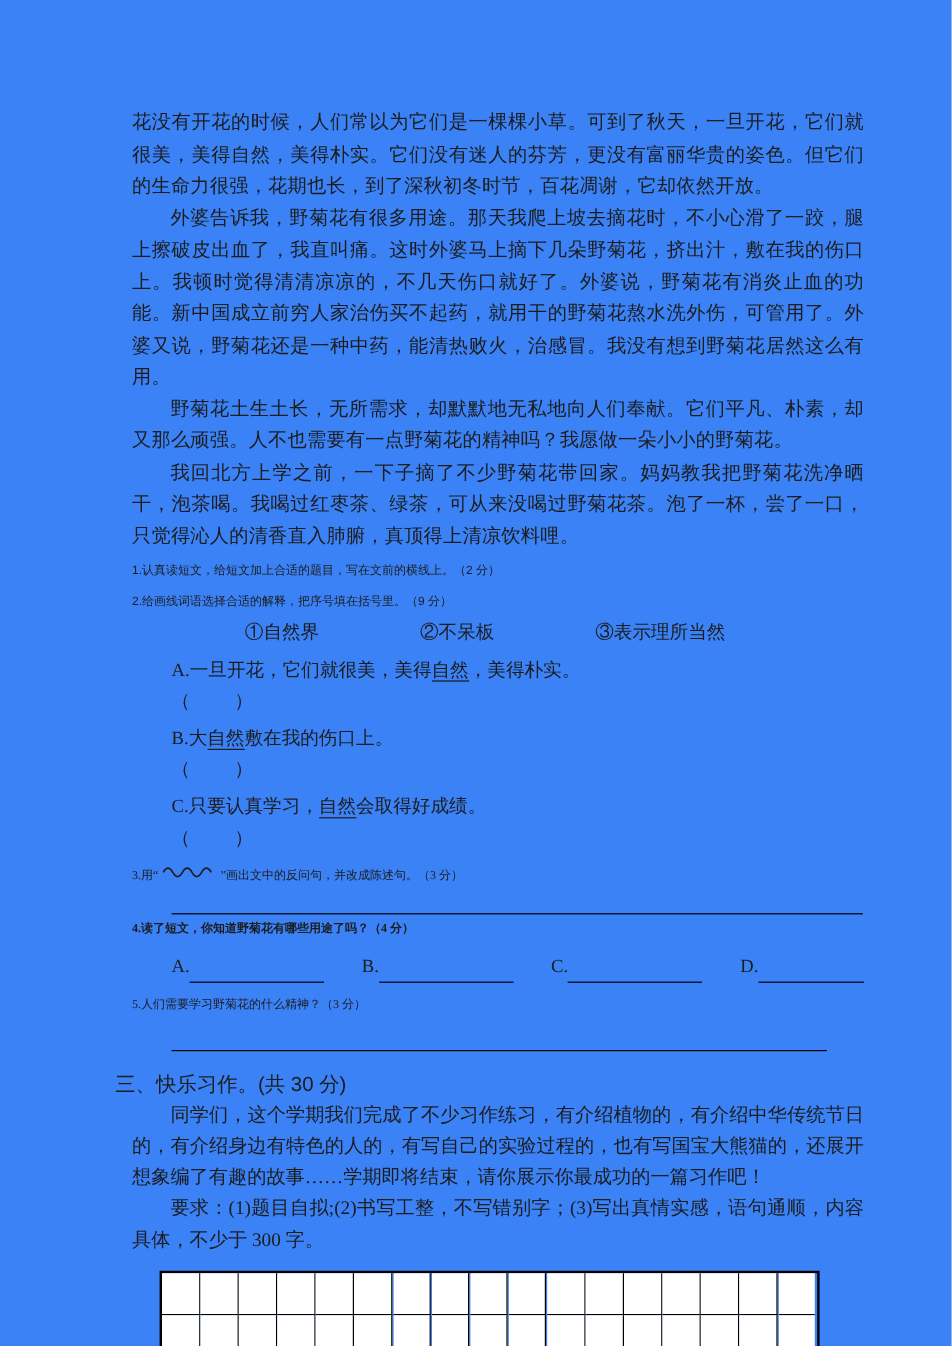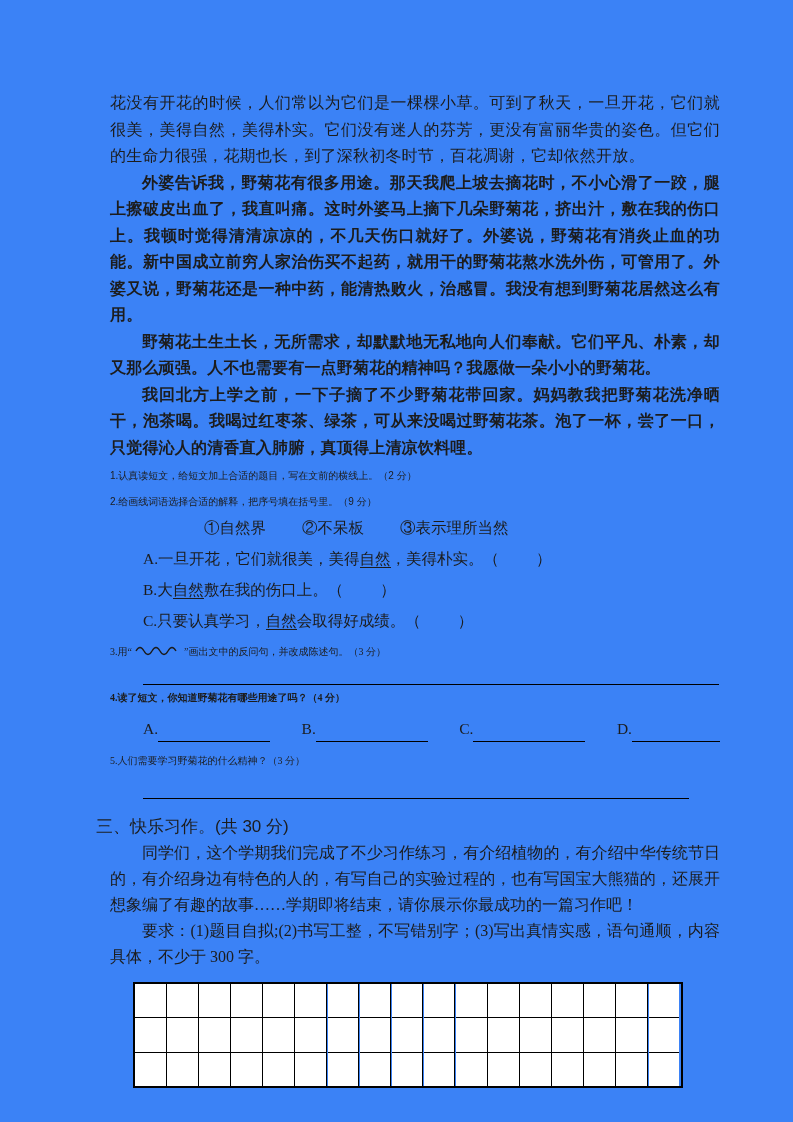--- a/index.html
+++ b/index.html
@@ -20,34 +20,35 @@
   }
   
   .passage p {
     margin:0;
     font-size:16px;
     line-height:26.5px;
     text-align:justify;
     font-weight:500;
     letter-spacing:0.2px;
   }
-  .passage p.indent { text-indent:2em;font-weight:bold; }
+  .passage p.indent { text-indent:2em; }
   
   .q { font-size:10px; line-height:26px; font-weight:500; }
   .q-serif { font-family:"Liberation Serif", serif; font-weight:400; }
   .choices-row {
-    display:flex; gap:36px;
+    display:flex; gap:84px;
     margin-left:94px;
     font-size:15.5px; line-height:26px; font-weight:500;
   }
   .q2-item {
     display:flex; 
     margin-left:33px; margin-top:5px;
     font-size:15.5px; line-height:26px;
     font-family:"Liberation Serif", serif;
+    flex-direction:column;
   }
   .q2-item .paren { letter-spacing:2px; }
   .u-word { border-bottom:1.2px solid #1c1c1c; }
   .wavy-wrap { display:inline-block; vertical-align:middle; margin:0 2px; }
   .answer-line {
     height:1px; background:#000;
     margin-left:33px;
   }
   .answer-line.l1 { width:576px; margin-top:18px; }
   .answer-line.l2 { width:546px; margin-top:24px; }

